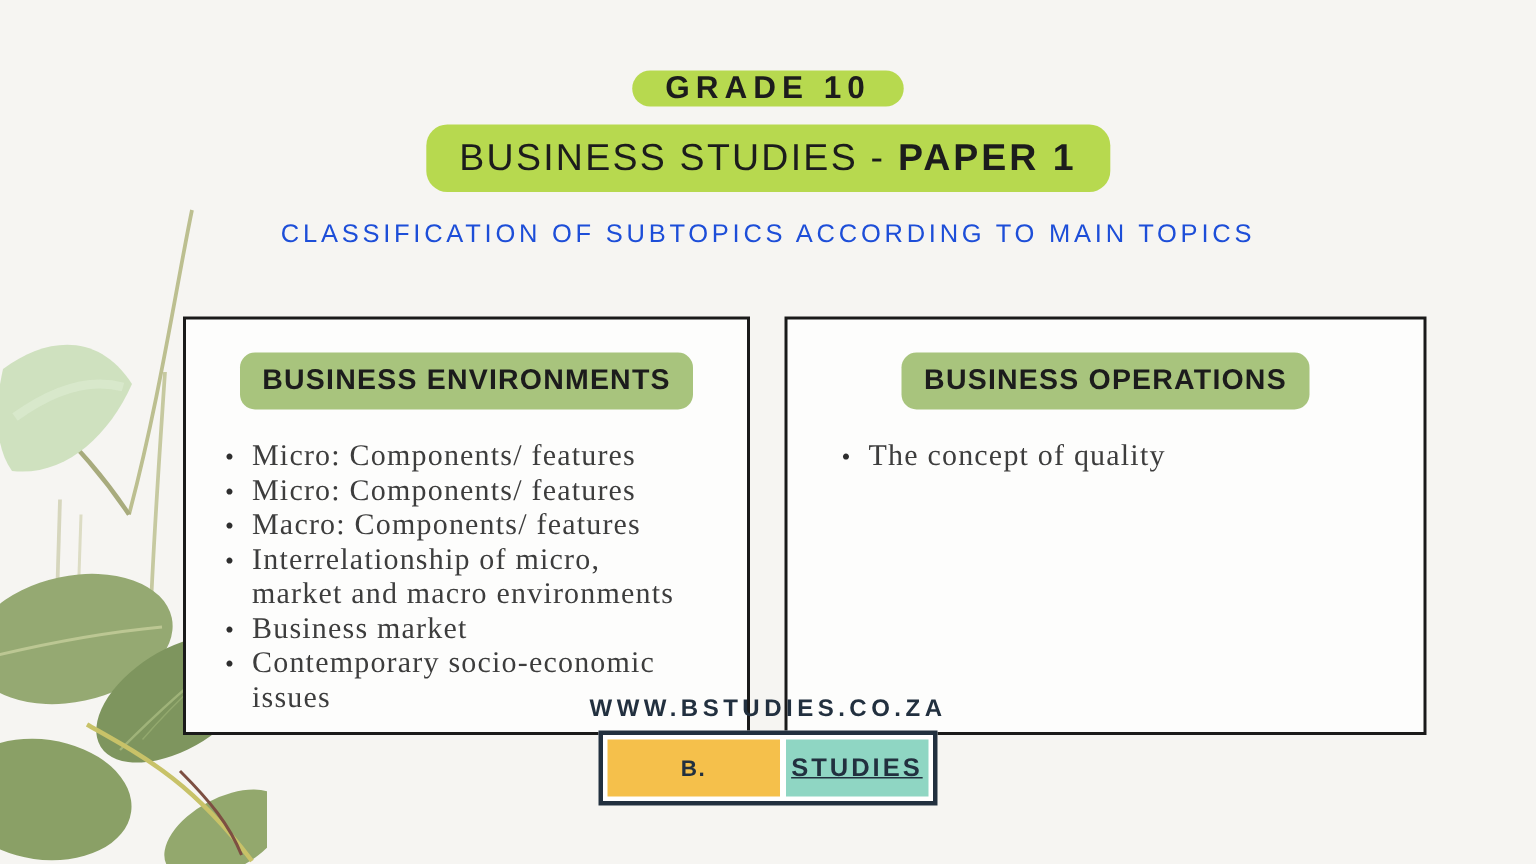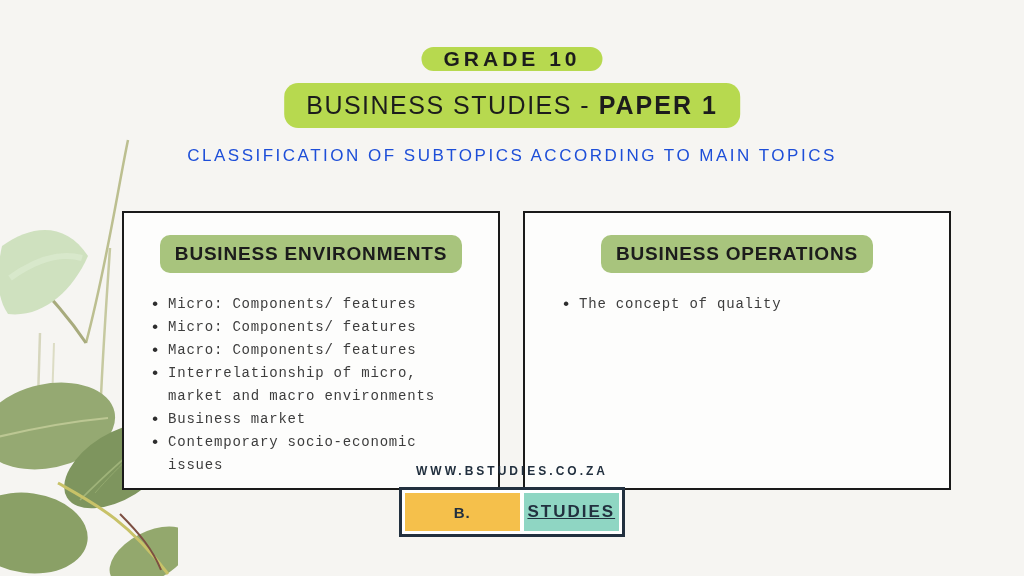--- a/index.html
+++ b/index.html
@@ -30,28 +30,28 @@
   .topic-box{position:absolute;top:178px;width:378px;height:279px;
     background:var(--box-bg);border:2px solid var(--box-border);z-index:2;margin-top:33px;}
   .topic-box.left{left:122px;}
   .topic-box.right{left:523px;width:428px;}
   .topic-badge{display:block;width:fit-content;margin:22px auto 0;
     background:var(--sage);color:var(--ink);padding:8px 15px;border-radius:10px;
     font-size:19px;font-weight:700;letter-spacing:0.8px;white-space:nowrap;}
   .topic-box ul{list-style:none;margin:20px 0 0 26px;}
   .topic-box.right ul{margin-left:36px;}
   .topic-box li{position:relative;padding-left:18px;max-width:300px;
-    font-family:Liberation Mono, monospace;font-size:14px;line-height:23px;
+    font-family:Liberation Serif, serif;font-size:20px;line-height:23px;
     letter-spacing:0.8px;color:var(--body-text);}
   .topic-box li::before{content:"\2022";position:absolute;left:0;top:0;
     color:#2e2e2e;font-size:17px;}
 
   
   .website{position:absolute;top:464px;left:0;width:100%;text-align:center;
-    font-size:12px;font-weight:700;letter-spacing:3px;color:var(--navy);z-index:3;}
+    font-size:16px;font-weight:700;letter-spacing:3px;color:var(--navy);z-index:3;}
   .logo{position:absolute;top:487px;left:50%;transform:translateX(-50%);
     width:226px;height:50px;border:3px solid var(--navy);background:#fff;
     padding:3px;display:flex;gap:4px;z-index:3;}
   .logo-left{flex:1.2;background:var(--logo-yellow);display:flex;
     align-items:center;justify-content:center;font-size:15px;font-weight:700;
     color:var(--navy);letter-spacing:1px;}
   .logo-right{flex:1;background:var(--logo-teal);display:flex;
     align-items:center;justify-content:center;font-size:17px;font-weight:700;
     color:var(--navy);letter-spacing:2px;text-decoration:underline;}
   .tagline{position:absolute;top:541px;left:0;width:100%;text-align:center;

